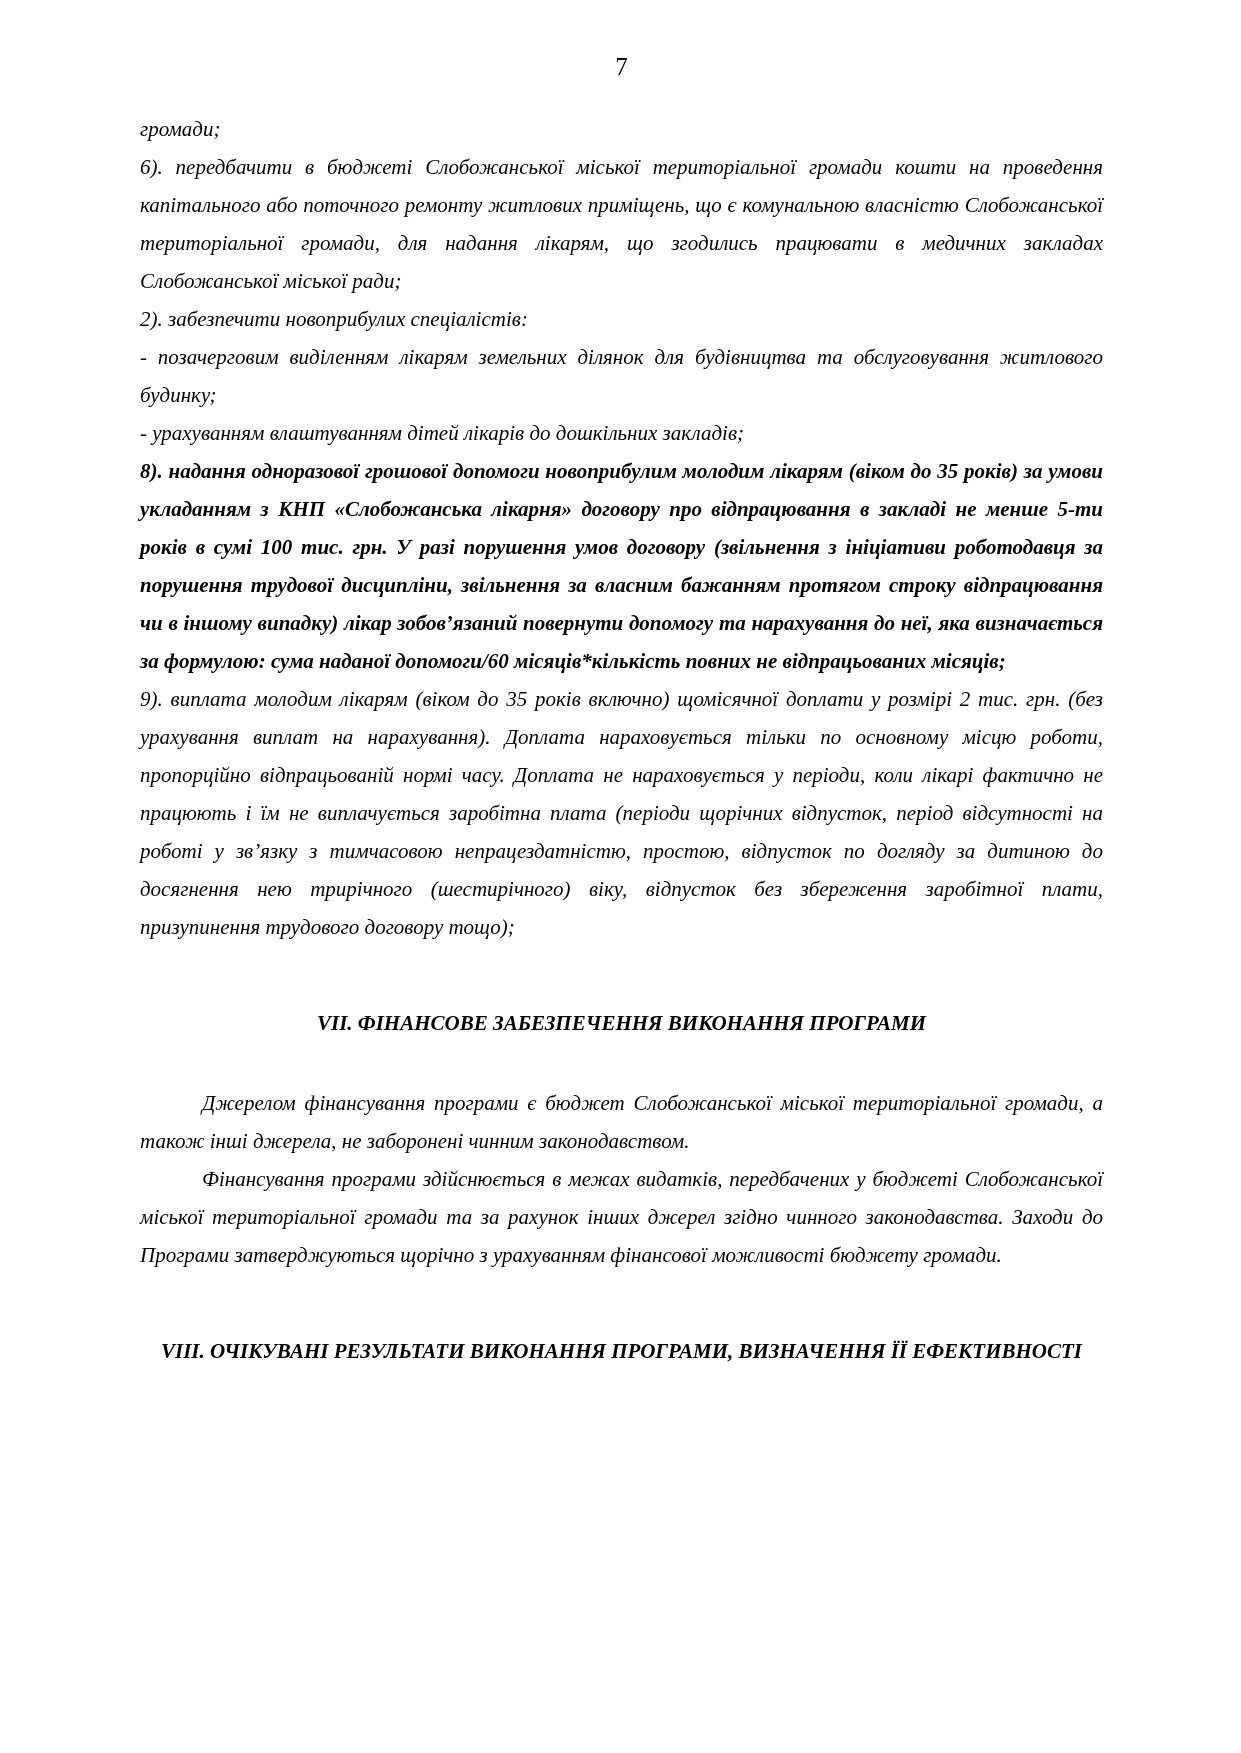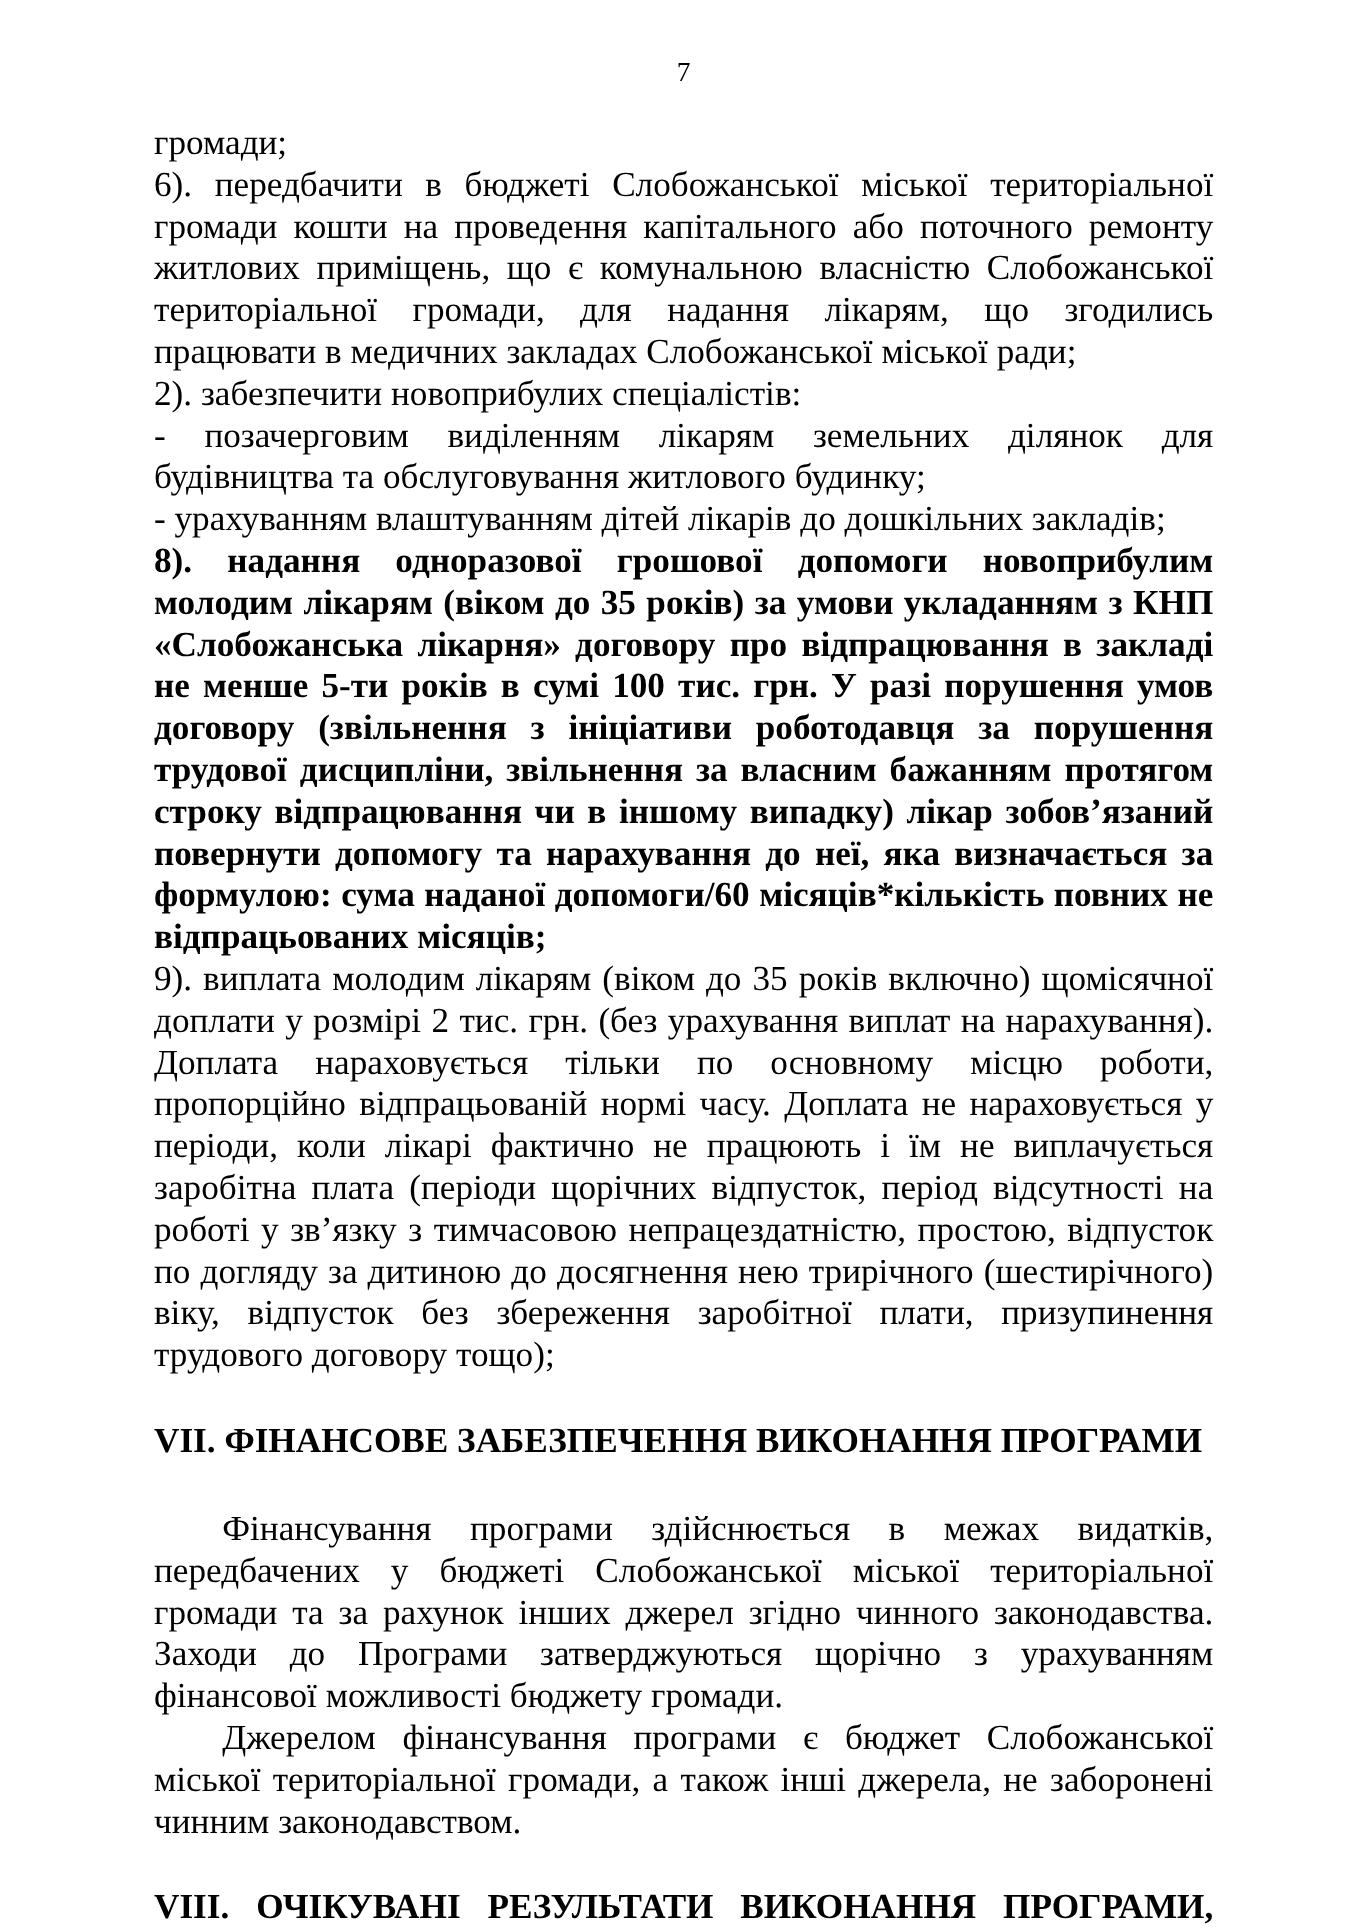--- a/index.html
+++ b/index.html
@@ -19,46 +19,48 @@
     overflow: hidden;
   }
   .page-number {
     text-align: center;
     font-size: 25px;
     line-height: 30px;
     margin-bottom: 28px;
   }
   .content p {
     margin: 0;
-    font-size: 32px;
+    font-size: 21px;
     line-height: 38px;
     text-align: justify;
+    font-style: italic;
   }
   .content p.body { text-indent: 0; }
   .content p.bold { font-weight: bold; }
   .content p.indent { text-indent: 62px; }
   .content p.heading {
     font-weight: bold;
+    text-align: center;
     text-indent: 0;
-    margin-top: 40px;
+    margin-top: 58px;
     margin-bottom: 42px;
   }
 </style>
 </head>
 <body>
 
 <div class="page">
   <div class="page-number">7</div>
   <div class="content">
     <p class="body">громади;</p>
     <p class="body">6). передбачити в бюджеті Слобожанської міської територіальної громади кошти на проведення капітального або поточного ремонту житлових приміщень, що є комунальною власністю Слобожанської  територіальної громади, для надання лікарям, що згодились працювати в медичних закладах Слобожанської  міської ради;</p>
     <p class="body">2). забезпечити новоприбулих спеціалістів:</p>
     <p class="body">-  позачерговим виділенням лікарям земельних ділянок для будівництва та обслуговування житлового будинку;</p>
     <p class="body">- урахуванням влаштуванням дітей лікарів до дошкільних закладів;</p>
     <p class="bold">8). надання одноразової грошової допомоги новоприбулим молодим лікарям (віком до 35 років) за умови укладанням з КНП «Слобожанська лікарня» договору про відпрацювання в закладі не менше 5-ти років в сумі 100 тис. грн. У разі порушення умов договору (звільнення з ініціативи роботодавця за порушення трудової дисципліни, звільнення за власним бажанням протягом строку відпрацювання чи в іншому випадку) лікар зобов’язаний повернути допомогу та нарахування до неї, яка визначається за формулою: сума наданої допомоги/60 місяців*кількість повних не відпрацьованих місяців;</p>
     <p class="body">9). виплата   молодим лікарям (віком до 35 років включно) щомісячної доплати у розмірі 2 тис. грн. (без урахування виплат на нарахування). Доплата нараховується тільки по основному місцю роботи, пропорційно відпрацьованій нормі часу. Доплата не нараховується у періоди, коли лікарі фактично не працюють і їм не виплачується заробітна плата (періоди щорічних відпусток, період відсутності на роботі у зв’язку з тимчасовою непрацездатністю, простою, відпусток по догляду за дитиною до досягнення нею трирічного (шестирічного) віку, відпусток без збереження заробітної плати, призупинення трудового договору тощо);</p>
     <p class="heading">VII. ФІНАНСОВЕ ЗАБЕЗПЕЧЕННЯ ВИКОНАННЯ ПРОГРАМИ</p>
+    <p class="indent">Джерелом фінансування програми є бюджет Слобожанської міської територіальної громади, а також інші джерела, не заборонені чинним законодавством.</p>
     <p class="indent">Фінансування програми здійснюється в межах видатків, передбачених у бюджеті Слобожанської міської територіальної громади та за рахунок інших джерел згідно чинного законодавства. Заходи до Програми затверджуються щорічно з урахуванням фінансової можливості бюджету громади.</p>
-    <p class="indent">Джерелом фінансування програми є бюджет Слобожанської міської територіальної громади, а також інші джерела, не заборонені чинним законодавством.</p>
     <p class="heading">VIII. ОЧІКУВАНІ РЕЗУЛЬТАТИ ВИКОНАННЯ ПРОГРАМИ, ВИЗНАЧЕННЯ ЇЇ ЕФЕКТИВНОСТІ</p>
 
   </div>
 </div>
 
 </body></html>

